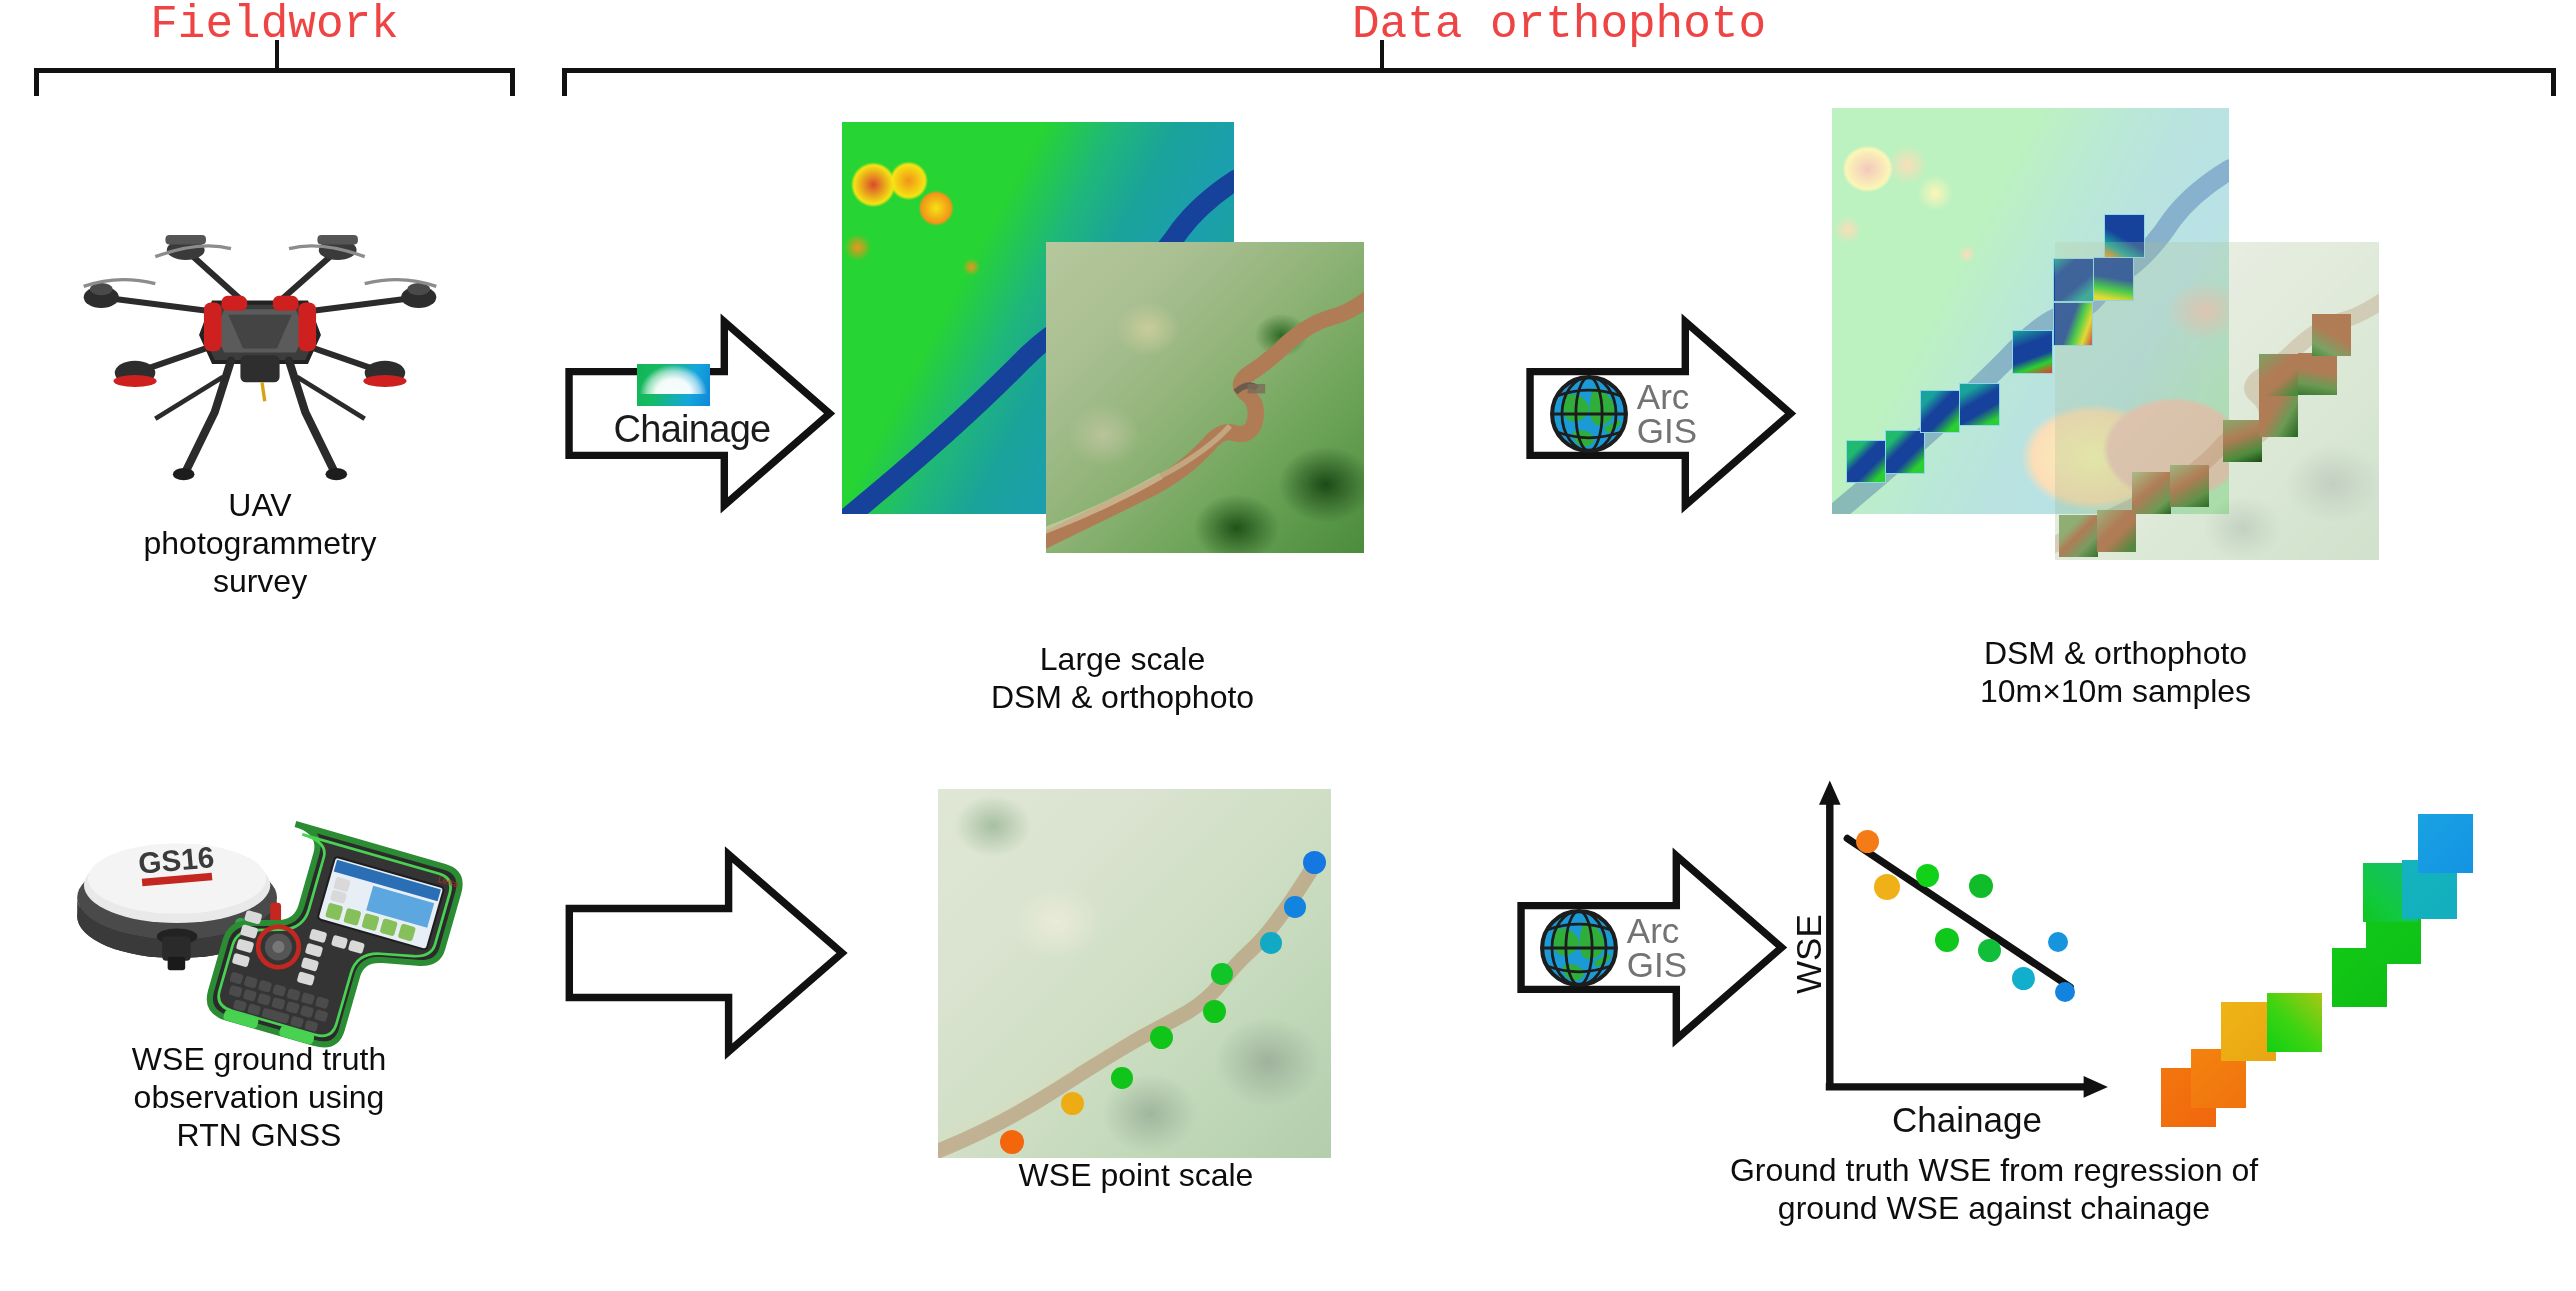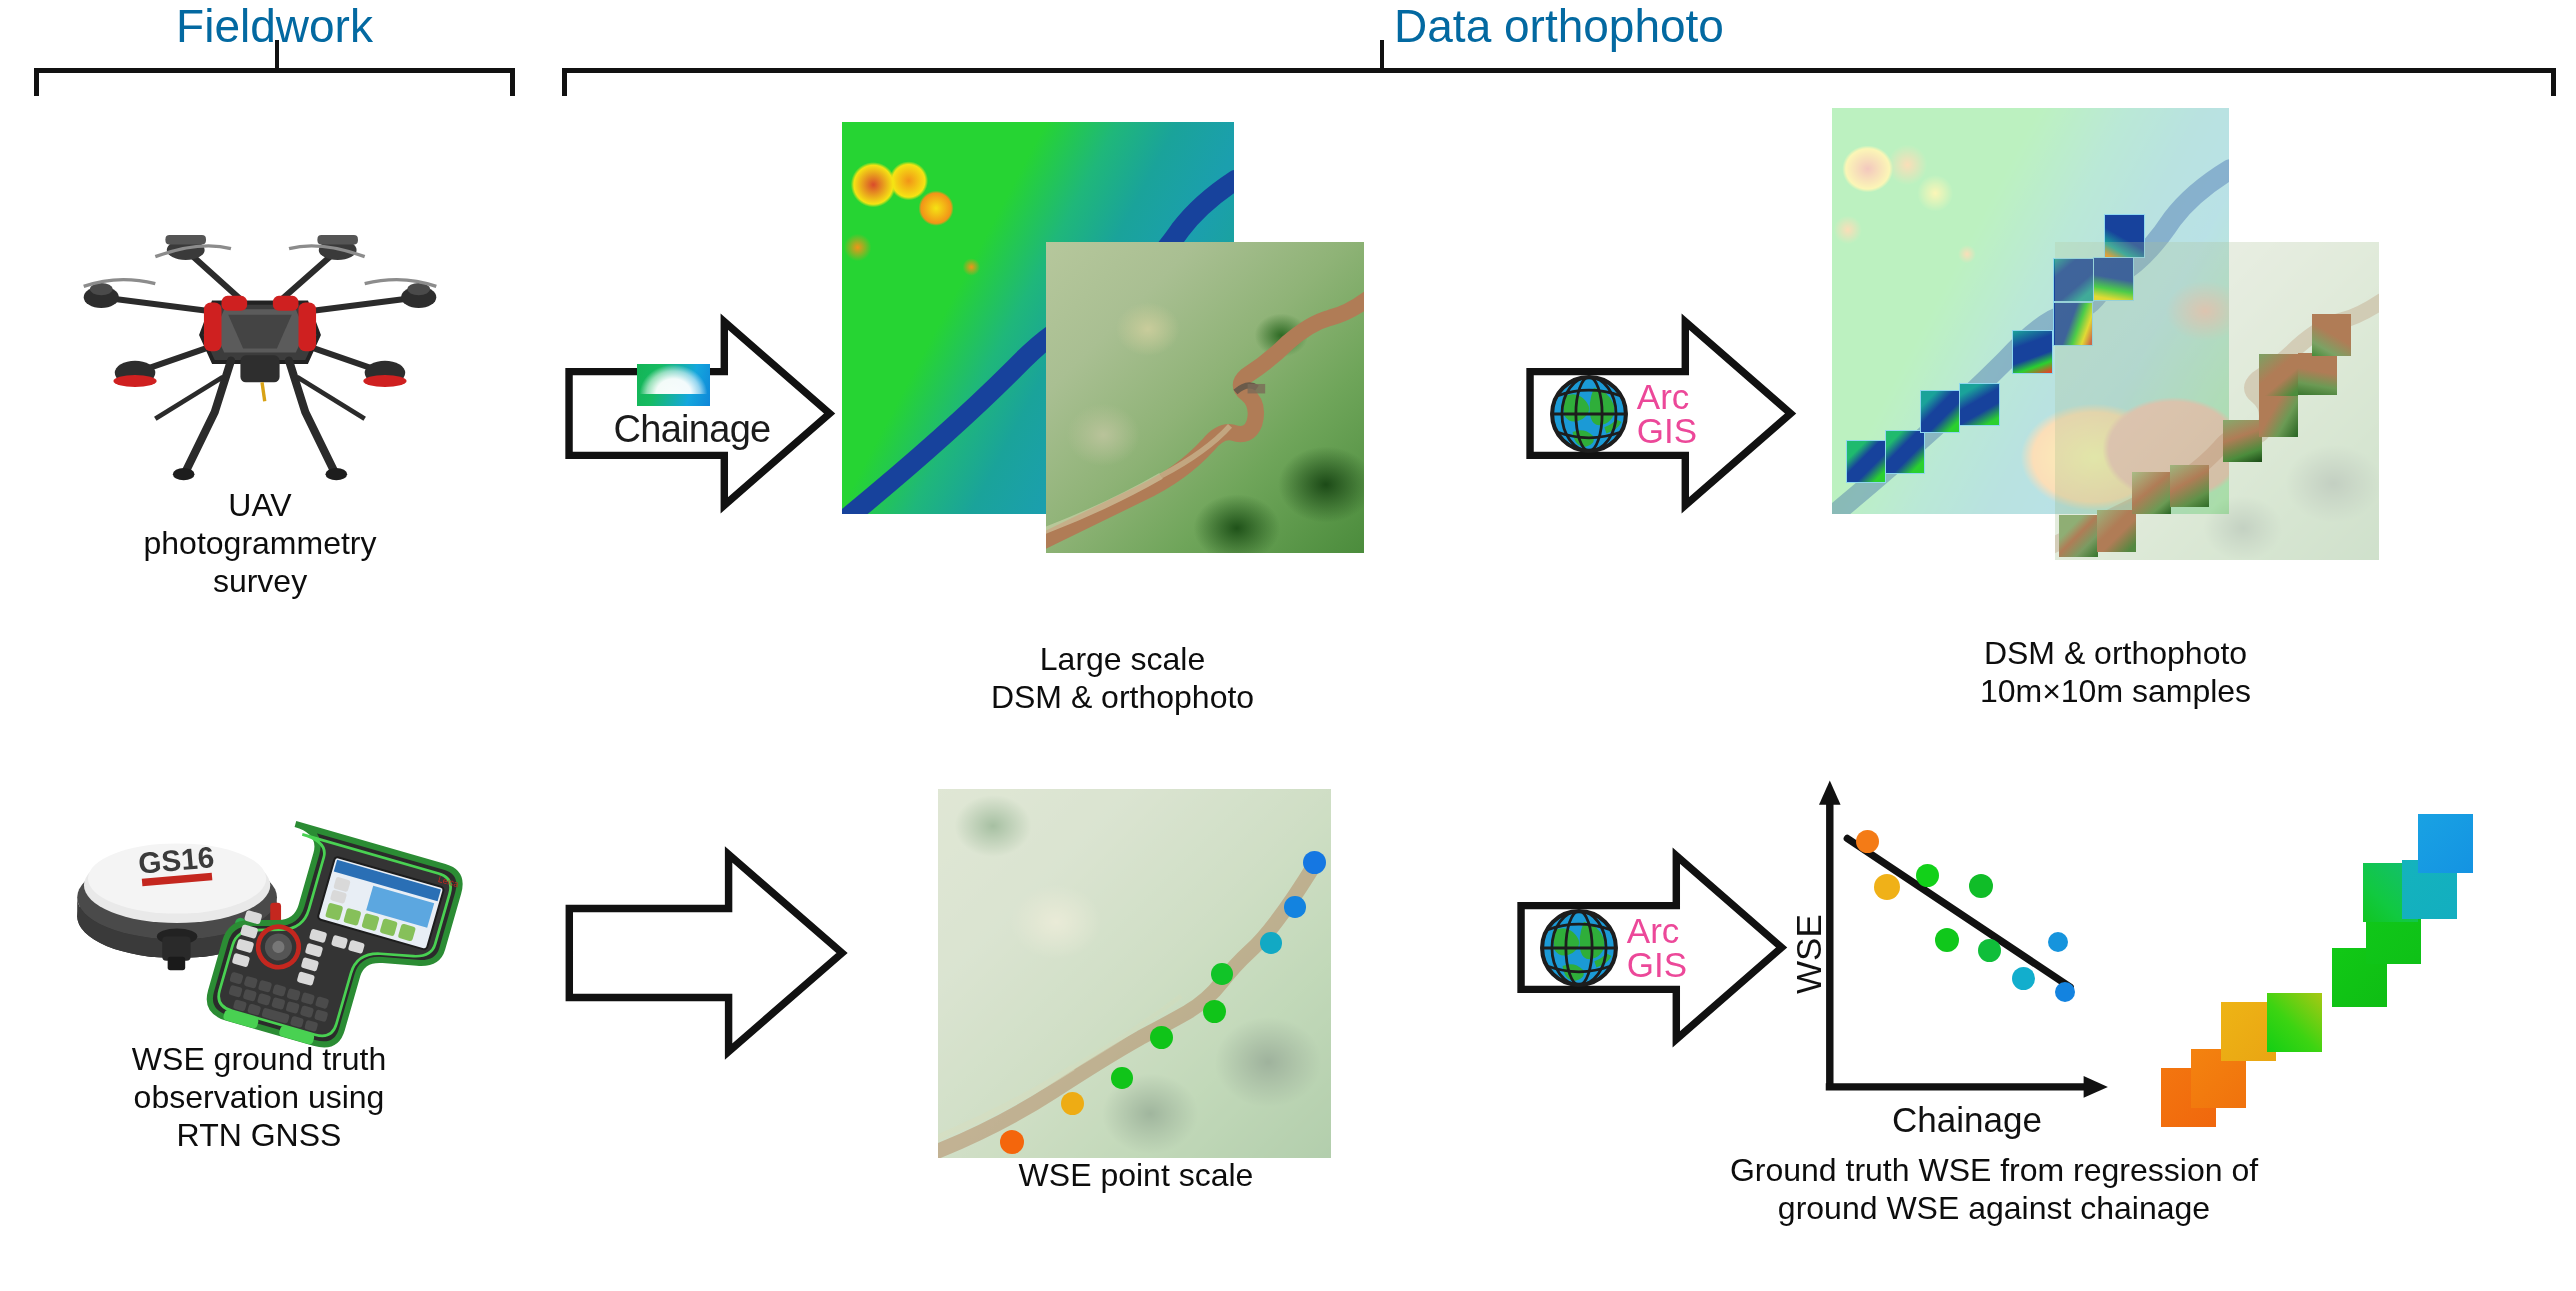--- a/index.html
+++ b/index.html
@@ -1,21 +1,21 @@
 <!DOCTYPE html>
 <html style="font-size:10.8px"><head>
 <meta charset="utf-8">
 <style>
   html,body{margin:0;padding:0;background:#fff;}
   body{width:2576px;height:1291px;position:relative;overflow:hidden;
        font-family:"Liberation Sans",sans-serif;color:#000;}
   .cap{position:absolute;text-align:center;line-height:1.18;
        font-size:32px;color:#0d0d0d;font-family:"Liberation Sans",sans-serif;}
-  .phase{position:absolute;text-align:center;font-size:46px;color:#0369a1;
-         font-family:Liberation Sans, sans-serif;}
+  .phase{position:absolute;text-align:center;font-size:46px;color:#ef4444;
+         font-family:Liberation Mono, monospace;}
 
   
   .bracket{position:absolute;}
   .bracket .bar{position:absolute;left:0;top:0;height:4.7px;width:100%;background:#111;}
   .bracket .leg{position:absolute;top:0;width:4.7px;height:28px;background:#111;}
   .bracket .leg.l{left:0;}
   .bracket .leg.r{right:0;}
   .bracket .tick{position:absolute;top:-28px;width:4px;height:30px;background:#111;}
 
   
@@ -28,21 +28,21 @@
            background:linear-gradient(105deg,#13b455 0%,#16bb62 28%,#14a7dd 72%,#0f86d8 100%);}
   .ms-mark:after{content:"";position:absolute;left:-4%;right:-4%;bottom:28%;height:80%;
      background:radial-gradient(ellipse 58% 120% at 50% 100%,
         rgba(255,255,255,.97) 0%,rgba(255,255,255,.95) 38%,
         rgba(255,255,255,.55) 58%,rgba(255,255,255,0) 74%);}
   .ms-text{font-size:38px;letter-spacing:-0.7px;text-align:center;color:#1b1b1b;
            font-family:"Liberation Sans",sans-serif;line-height:1;}
 
   
   .arc-wrap{position:absolute;display:flex;align-items:center;gap:6.8px;}
-  .arc-text{font-size:35px;line-height:.96;color:#ec4899;
+  .arc-text{font-size:35px;line-height:.96;color:#737373;
             font-family:"Liberation Sans",sans-serif;}
 
   
   .raster{position:absolute;overflow:hidden;}
 
   
   .photo{position:absolute;}
   .photo svg{display:block;}
 
   

